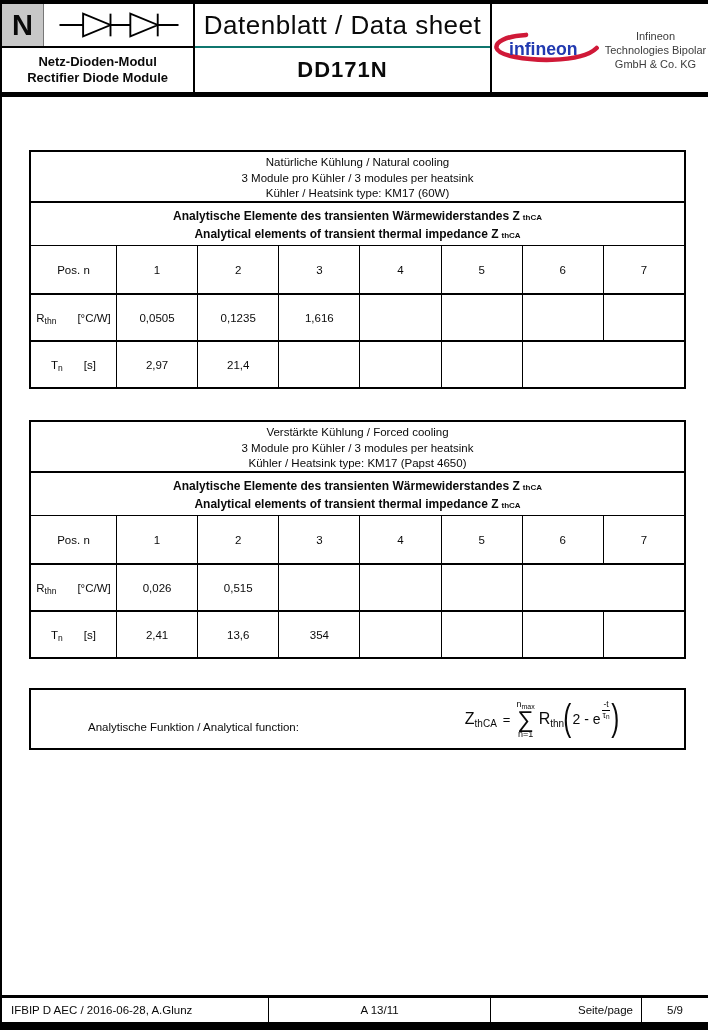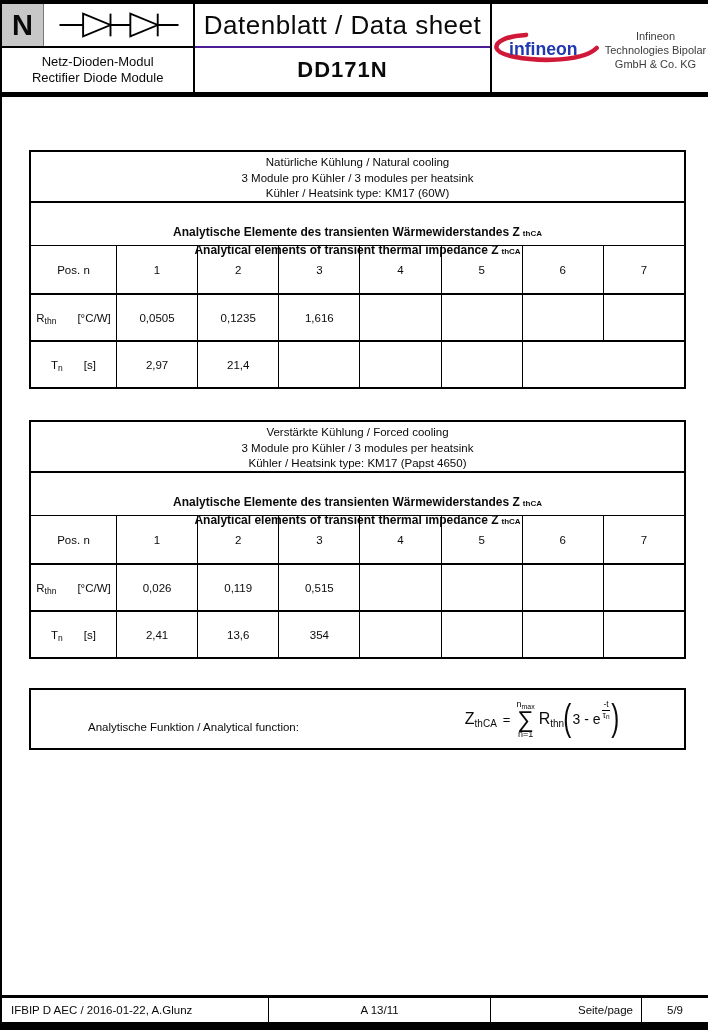--- a/index.html
+++ b/index.html
@@ -13,31 +13,31 @@
   .hdr { position:absolute; top:0; left:0; right:0; height:97px;
          border-top:4px solid #000; border-bottom:5px solid #000; display:flex; background:#fff; }
   .hdr-col1 { width:202px; border-right:2px solid #000; display:flex; flex-direction:column; }
   .hdr-col2 { width:310px; border-right:2px solid #000; display:flex; flex-direction:column; }
   .hdr-col3 { flex:1; display:flex; flex-direction:row; align-items:center; justify-content:center; }
   .hdr-r1 { height:44px; border-bottom:2px solid #000; display:flex; align-items:center; }
   .hdr-r2 { flex:1; display:flex; flex-direction:column; align-items:center; justify-content:center; }
   .typebox { width:42px; height:100%; background:#c7c7c7; display:flex; align-items:center;
              justify-content:center; font-size:29px; font-weight:bold; border-right:1px solid #777; }
   .diodes { flex:1; display:flex; align-items:center; justify-content:center; }
-  .modname { font-weight:normal; font-size:13px; line-height:16px; text-align:center; }
+  .modname { font-weight:bold; font-size:13px; line-height:16px; text-align:center; }
   .doctitle { font-size:26px; letter-spacing:0.5px; }
-  .hdr-c2r1 { height:44px; border-bottom:2px solid #4c1d95; display:flex; align-items:center; justify-content:center; }
+  .hdr-c2r1 { height:44px; border-bottom:2px solid #0f766e; display:flex; align-items:center; justify-content:center; }
   .hdr-c2r2 { flex:1; display:flex; align-items:center; justify-content:center; font-size:22px; font-weight:bold; letter-spacing:1px; }
   .company { font-size:11px; line-height:14px; color:#3c3c3c; text-align:center; margin-top:3px; }
   
   .ttable { position:absolute; left:27px; width:657px; border:2.5px solid #000; background:#fff; }
   .cool { height:51px; border-bottom:2.5px solid #000; text-align:center;
           font-size:11.5px; line-height:15.5px; padding-top:3px; }
   .ttitle { height:43px; border-bottom:1.5px solid #000; text-align:center;
-            font-size:12px; font-weight:bold; line-height:16px; padding-top:21px; }
+            font-size:12px; font-weight:bold; line-height:16px; padding-top:5px; }
   .tsub { font-size:8px; font-weight:bold; margin-left:3px; }
   .grow { display:grid; grid-template-columns:85px repeat(7,1fr); height:47px; }
   .grow + .grow { border-top:2px solid #000; }
   .cell { display:flex; align-items:center; justify-content:center; font-size:11.5px; border-left:1.5px solid #000; }
   .cell:first-child { border-left:none; }
   .lsub { font-size:8.5px; position:relative; top:3px; }
   .unit { margin-left:21px;text-align:right; }
   
   .fbox { position:absolute; left:27px; top:688px; width:657px; height:62px;
           border:2.5px solid #000; display:flex; align-items:center; background:#fff; }
@@ -183,21 +183,20 @@
       <div class="cell">6</div>
       <div class="cell">7</div>
     </div>
     <div class="grow">
       <div class="cell">
           <span>R</span>
           <span class="lsub">thn</span>
           <span class="unit">[°C/W]</span>
         </div>
       <div class="cell">0,026</div>
-      <div class="cell">0,119</div>
       <div class="cell">0,515</div>
       <div class="cell"></div>
       <div class="cell"></div>
       <div class="cell"></div>
       <div class="cell"></div>
     </div>
     <div class="grow">
       <div class="cell">
           <span>T</span>
           <span class="lsub">n</span>
@@ -221,33 +220,33 @@
       <span class="feq">=</span>
       <span class="sum">
         <span class="sum-top"><span>n</span><span class="sum-top-sub">max</span></span>
         <span class="sum-sym">∑</span>
         <span class="sum-bot">n=1</span>
       </span>
       <span class="var">R</span>
         <span class="vsub">thn</span>
       <span class="paren">(</span>
       <span class="inner">
-        <span>3 - e</span>
+        <span>2 - e</span>
         <span class="exp">
           <span class="exp-num">-t</span>
           <span class="exp-den"><span>τ</span><span class="exp-sub">n</span></span>
         </span>
       </span>
       <span class="paren">)</span>
     </div>
   </div>
 
   <div class="ftr">
     <div class="ftr-row">
-      <div class="fcell fc1">IFBIP D AEC / 2016-01-22, A.Glunz</div>
+      <div class="fcell fc1">IFBIP D AEC / 2016-06-28, A.Glunz</div>
       <div class="fcell fc2">A 13/11</div>
       <div class="fcell fc3">Seite/page</div>
       <div class="fcell fc4">5/9</div>
     </div>
     <div class="blackbar"></div>
   </div>
 
 </div>
 
 </body></html>

